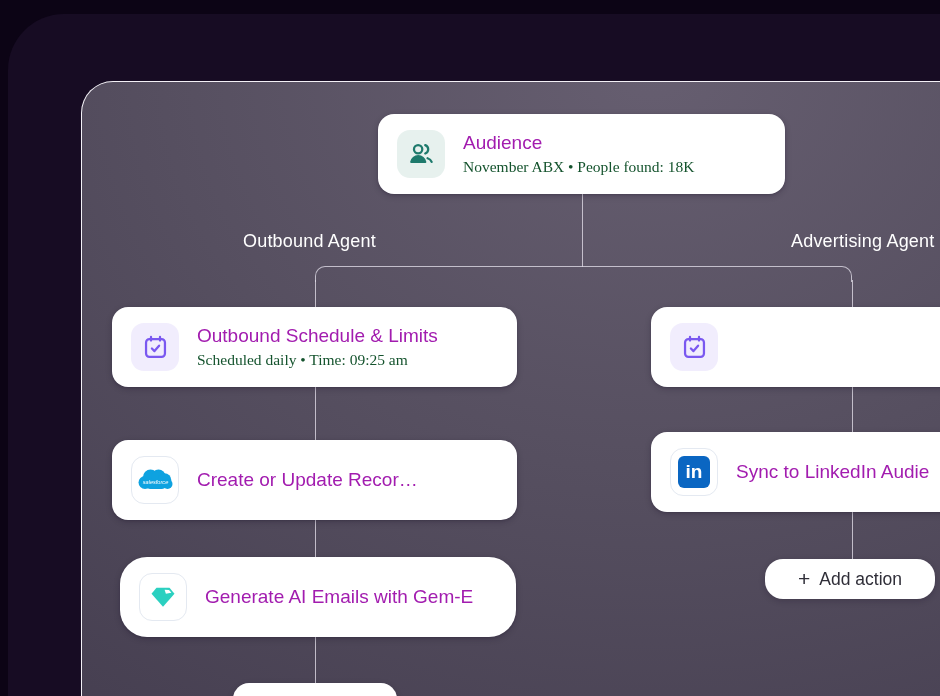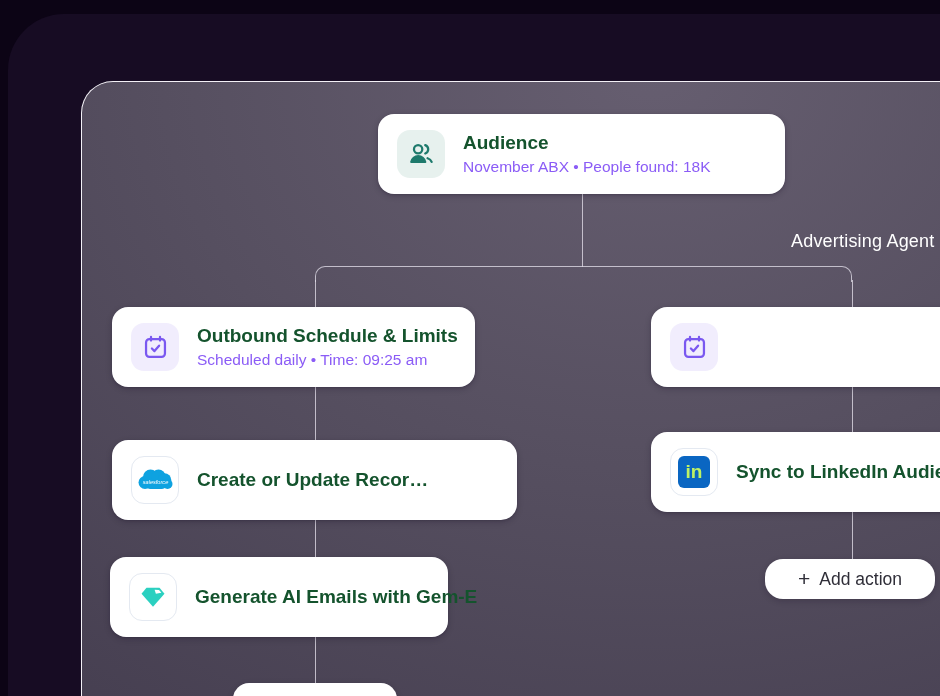--- a/index.html
+++ b/index.html
@@ -23,23 +23,23 @@
   
   .node{position:absolute;z-index:3;background:#ffffff;border-radius:16px;
     box-shadow:0 2px 6px rgba(16,8,32,.22),0 1px 2px rgba(16,8,32,.14);
     display:flex;align-items:center;gap:18px;padding:0 20px 0 19px;}
   .node .icon-box{width:48px;height:48px;border-radius:13px;flex:0 0 auto;
     display:flex;align-items:center;justify-content:center;}
   .icon-mint{background:#e7f1ee;}
   .icon-lavender{background:#f1edfd;}
   .icon-bordered{background:#ffffff;border:1.5px solid #e4e9f1;}
   .node .txt{display:flex;flex-direction:column;justify-content:center;}
-  .node .title{font-size:19px;font-weight:700;color:#14532d;line-height:1.25;white-space:nowrap;}
-  .node .subtitle{font-size:15.5px;font-weight:400;color:#8b5cf6;line-height:1.3;margin-top:2px;white-space:nowrap;}
-  .li-badge{width:32px;height:32px;border-radius:6px;background:#0a66c2;color:#bef264;
+  .node .title{font-size:19px;font-weight:400;color:#a21caf;line-height:1.25;white-space:nowrap;}
+  .node .subtitle{font-size:15.5px;font-weight:400;color:#14532d;line-height:1.3;margin-top:2px;white-space:nowrap;font-family:Liberation Serif, serif;}
+  .li-badge{width:32px;height:32px;border-radius:6px;background:#0a66c2;color:#ffffff;
     display:flex;align-items:center;justify-content:center;font-weight:700;font-size:19px;line-height:1;padding-bottom:2px;}
   
   .add-btn{position:absolute;z-index:3;background:#ffffff;border-radius:18px;
     box-shadow:0 2px 6px rgba(16,8,32,.22);display:flex;align-items:center;justify-content:center;gap:9px;
     color:#2f2e38;font-size:17.5px;font-weight:500;cursor:pointer;}
   .add-btn .plus{font-size:21px;font-weight:400;line-height:1;margin-top:-2px;}
   .partial-card{position:absolute;z-index:3;background:#ffffff;border-radius:16px;
     box-shadow:0 2px 6px rgba(16,8,32,.22);}
 </style>
 </head>
@@ -47,38 +47,39 @@
 
 <div class="stage">
   <div class="backdrop"></div>
   <div class="panel"></div>
 
   <div class="line conn-v" style="left:581.5px;top:194px;height:73px;"></div>
   <div class="line conn-branch"></div>
   <div class="line conn-v" style="left:315px;top:280px;height:404px;"></div>
   <div class="line conn-v" style="left:851.5px;top:280px;height:280px;"></div>
 
+  <div class="branch-label" style="left:243px;top:231px;">Outbound Agent</div>
   <div class="branch-label" style="left:763px;top:231px;margin-left:28px;">Advertising Agent</div>
 
   <div class="node" style="left:378px;top:114px;width:407px;height:80px;">
     <div class="icon-box icon-mint">
       <svg width="27" height="27" viewBox="0 0 24 24" fill="none" stroke="#1e7a6c" stroke-width="2" stroke-linecap="round" stroke-linejoin="round">
         <circle cx="9" cy="7.4" r="3.7"></circle>
         <path d="M15.3 3.7a3.9 3.9 0 0 1 0 7.4"></path>
         <path d="M2.9 18.6a6.3 6.3 0 0 1 12.4 0z" fill="#1e7a6c"></path>
         <path d="M17.4 15.3c1.7.5 3 1.6 3.6 3.3"></path>
       </svg>
     </div>
     <div class="txt">
       <div class="title">Audience</div>
       <div class="subtitle">November ABX • People found: 18K</div>
     </div>
   </div>
 
-  <div class="node" style="left:112px;top:307px;width:363px;height:80px;">
+  <div class="node" style="left:112px;top:307px;width:405px;height:80px;">
     <div class="icon-box icon-lavender">
       <svg width="27" height="27" viewBox="0 0 24 24" fill="none" stroke="#7a58f0" stroke-width="2" stroke-linecap="round" stroke-linejoin="round">
         <rect x="3.6" y="4.6" width="16.8" height="15.8" rx="3"></rect>
         <path d="M8 2.6v3.2M16 2.6v3.2"></path>
         <path d="M8.8 12.9l2.3 2.3 4.1-4.8"></path>
       </svg>
     </div>
     <div class="txt">
       <div class="title">Outbound Schedule &amp; Limits</div>
       <div class="subtitle">Scheduled daily • Time: 09:25 am</div>
@@ -97,21 +98,21 @@
           <rect x="10" y="14" width="22" height="10" rx="5"></rect>
         </g>
         <text x="20.5" y="18.6" text-anchor="middle" font-size="5.6" font-style="italic" fill="#ffffff">salesforce</text>
       </svg>
     </div>
     <div class="txt">
       <div class="title">Create or Update Recor…</div>
     </div>
   </div>
 
-  <div class="node" style="left:110px;top:557px;width:338px;height:80px;">
+  <div class="node" style="left:120px;top:557px;width:396px;height:80px;border-radius:27px;">
     <div class="icon-box icon-bordered">
       <svg width="30" height="28" viewBox="0 0 24 22">
         <path d="M6.8 3.5h10.4L21.2 8.3 12 18.8 2.8 8.3z" fill="#2bd0c0"></path>
         <path d="M13.3 5.2l3.5.1 1.9 2.3-4.4.8z" fill="#ffffff"></path>
       </svg>
     </div>
     <div class="txt">
       <div class="title">Generate AI Emails with Gem-E</div>
     </div>
   </div>

